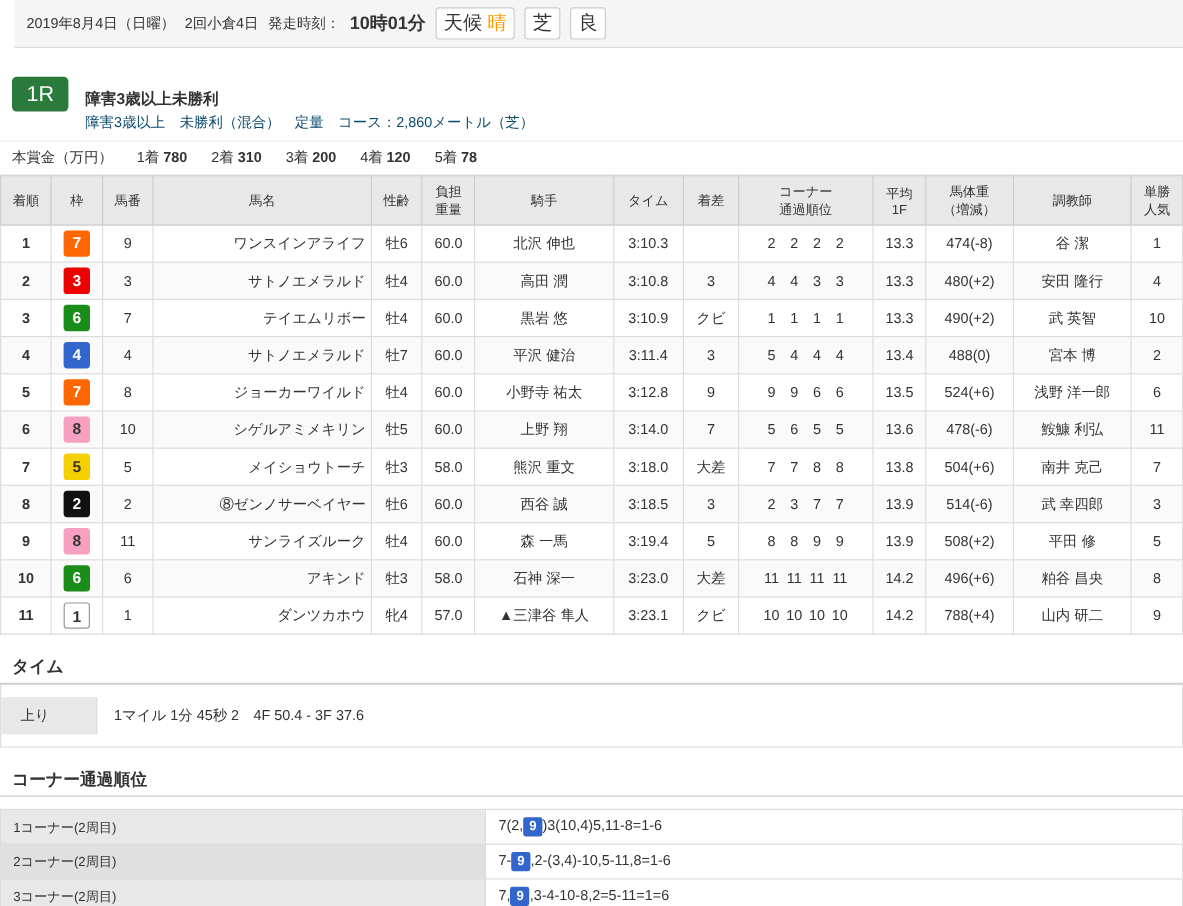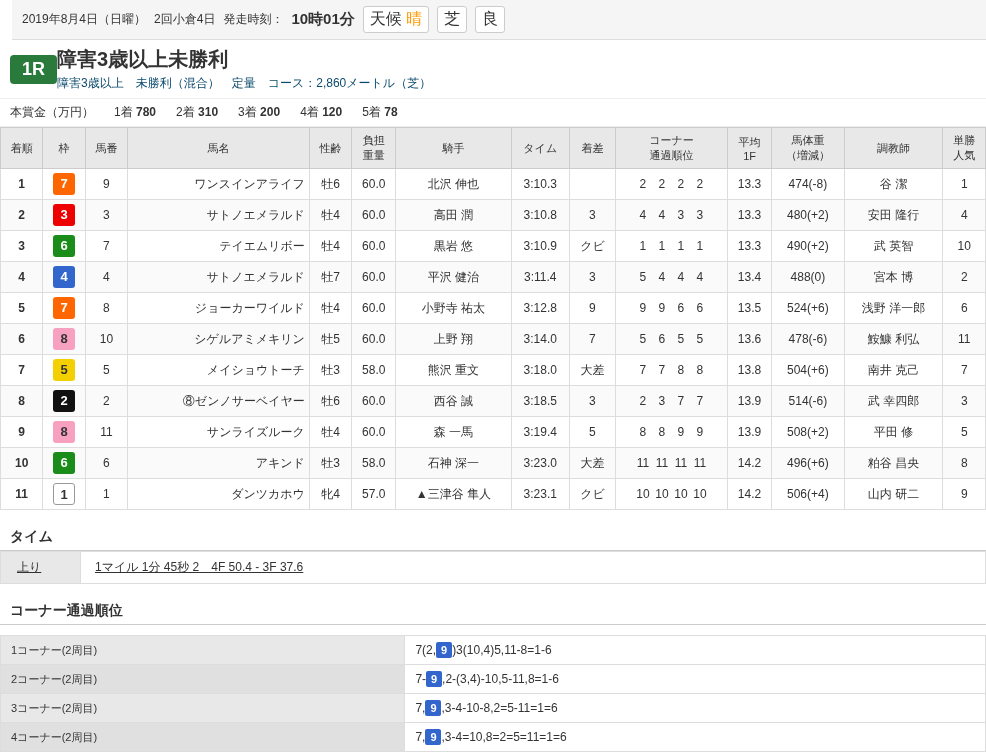--- a/index.html
+++ b/index.html
@@ -3,22 +3,22 @@
   <meta charset="utf-8">
   <style>
     * { box-sizing: border-box; margin: 0; padding: 0; }
     body { font-family: "Hiragino Kaku Gothic Pro", "Meiryo", sans-serif; font-size: 12px; background: #fff; color: #333; width: 986px; }
 
     .header-bar { background: #f5f5f5; border-bottom: 1px solid #ddd; padding: 6px 10px; font-size: 12px; display: flex; align-items: center; gap: 8px; margin-left: 12px; }
     .header-bar .weather-badge { background: #fff; border: 1px solid #ccc; padding: 2px 6px; border-radius: 3px; font-size: 16px; }
     .header-bar .sunny { color: #f90; }
 
     .race-header { display: flex; align-items: center; padding: 6px 10px; background: #fff; border-bottom: 1px solid #eee; }
-    .race-num-badge { background: #2a7a3b; color: #fff; font-size: 18px; font-weight: bold; padding: 4px 12px; border-radius: 4px; }
-    .race-title { font-size: 20px; font-weight: bold; }
+    .race-num-badge { background: #2a7a3b; color: #fff; font-size: 18px; font-weight: normal; padding: 4px 12px; border-radius: 4px; margin-right: 14px; }
+    .race-title { font-size: 13px; font-weight: bold; margin-top: 28px; }
     .race-subtitle { font-size: 12px; color: #0c4a6e; margin-top: 2px; }
 
     .prize-row { padding: 5px 10px; font-size: 12px; border-bottom: 1px solid #eee; display: flex; gap: 20px; align-items: flex-start; }
 
     table.results { width: 100%; border-collapse: collapse; font-size: 12px; }
     table.results th { background: #e8e8e8; border: 1px solid #ccc; padding: 5px 4px; text-align: center; font-weight: normal; font-size: 11px; }
     table.results td { border: 1px solid #ddd; padding: 4px 4px; text-align: center; vertical-align: middle; }
     table.results td.horse-name { text-align: right; padding-left: 6px; }
     table.results tr:nth-child(even) { background: #fafafa; }
 
@@ -30,23 +30,23 @@
     .frame-5 { background: #f5d000; color: #333; }
     .frame-6 { background: #1a8c1a; color: #fff; }
     .frame-7 { background: #f60; color: #fff; }
     .frame-8 { background: #f7a0c0; color: #333; }
 
     .corner-cells { display: flex; gap: 3px; justify-content: center; }
     .corner-cell { min-width: 16px; text-align: center; }
 
     .section-title { font-size: 14px; font-weight: bold; padding: 8px 10px 4px; border-bottom: 1px solid #ccc; margin-top: 10px; }
 
-    .time-row { display: flex; align-items: center; border: 1px solid #ddd; text-decoration: underline; }
+    .time-row { display: flex; align-items: center; border: 1px solid #ddd; }
     .time-label { background: #e8e8e8; padding: 7px 16px; min-width: 80px; border-right: 1px solid #ddd; font-size: 12px; }
-    .time-value { padding: 7px 14px; font-size: 12px; }
+    .time-value { padding: 17px 14px; font-size: 12px; }
 
     .corner-section { margin-top: 10px; }
     .corner-table { width: 100%; border-collapse: collapse; font-size: 12px; }
     .corner-table td { border: 1px solid #ddd; padding: 6px 10px; }
     .corner-table td:first-child { background: #e8e8e8; min-width: 120px; font-size: 11px; }
     .corner-table tr:nth-child(even) td:first-child { background: #e0e0e0; }
 
     .highlighted-num { background: #3366cc; color: #fff; display: inline-block; width: 16px; height: 16px; border-radius: 2px; line-height: 16px; text-align: center; font-size: 11px; font-weight: bold; }
   </style>
 </head>
@@ -348,21 +348,21 @@
     <td>クビ</td>
     <td>
           <div class="corner-cells">
             <span class="corner-cell">10</span>
             <span class="corner-cell">10</span>
             <span class="corner-cell">10</span>
             <span class="corner-cell">10</span>
           </div>
         </td>
     <td>14.2</td>
-    <td>506(+4)</td>
+    <td>788(+4)</td>
     <td>山内 研二</td>
     <td>9</td>
   </tr>
     </tbody>
 </table>
 
 <div class="section-title">タイム</div>
 <div class="time-row">
   <div class="time-label">上り</div>
   <div class="time-value">1マイル 1分 45秒 2　4F 50.4 - 3F 37.6</div>

